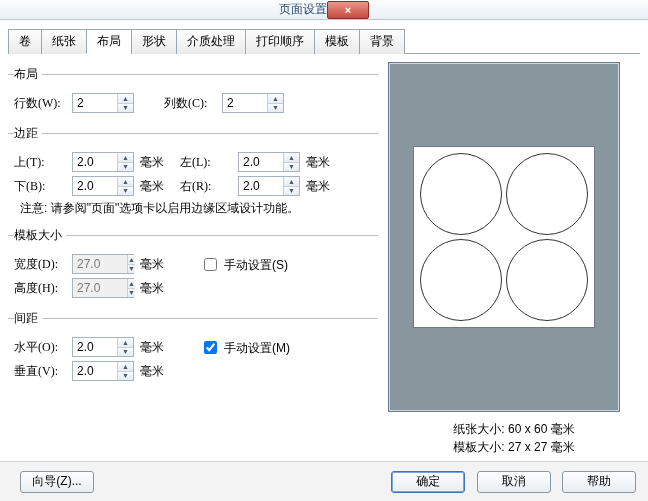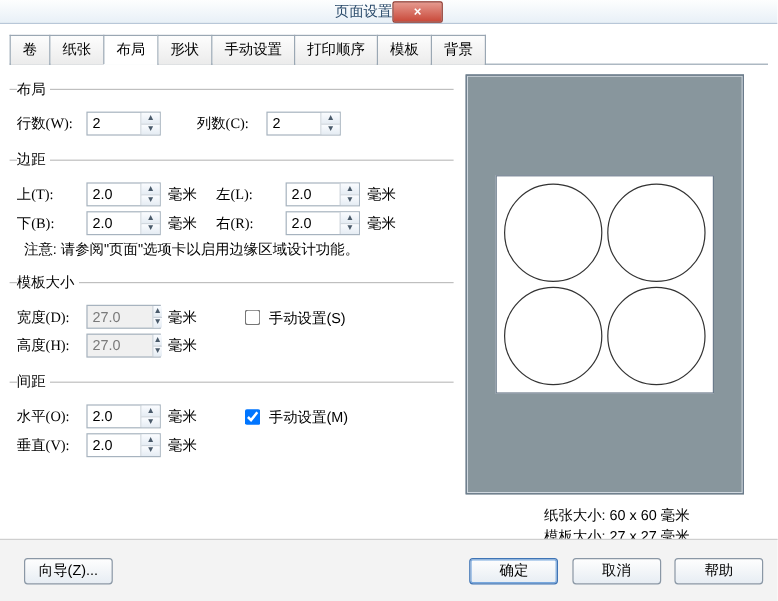--- a/index.html
+++ b/index.html
@@ -120,21 +120,21 @@
   }
   .page .circle {
     border: 1px solid #333;
     border-radius: 50%;
     background: #fff;
   }
   .sizes { text-align: center; margin-top: 8px; line-height: 18px; }
   .footer {
     position: absolute;
     left: 0; right: 0; bottom: 0;
-    height: 52px;
+    height: 40px;
     border-top: 1px solid #cfcfcf;
     background: #f3f3f3;
     display: flex; align-items: center; justify-content: space-between;
     padding: 17px 12px;
   }
   .btn {
     min-width: 74px; height: 22px;
     border: 1px solid #8a97a5;
     background: linear-gradient(#fefefe,#e7edf3);
     border-radius: 3px;
@@ -153,21 +153,21 @@
   <span class="close">×</span>
 </div>
 
 <div class="client">
 
   <div class="tabs">
     <div class="tab">卷</div>
     <div class="tab">纸张</div>
     <div class="tab active">布局</div>
     <div class="tab">形状</div>
-    <div class="tab">手动设置</div>
+    <div class="tab">介质处理</div>
     <div class="tab">打印顺序</div>
     <div class="tab">模板</div>
     <div class="tab">背景</div>
   </div>
 
   <div class="body">
     <div class="left">
 
       <fieldset>
         <legend>布局</legend>

